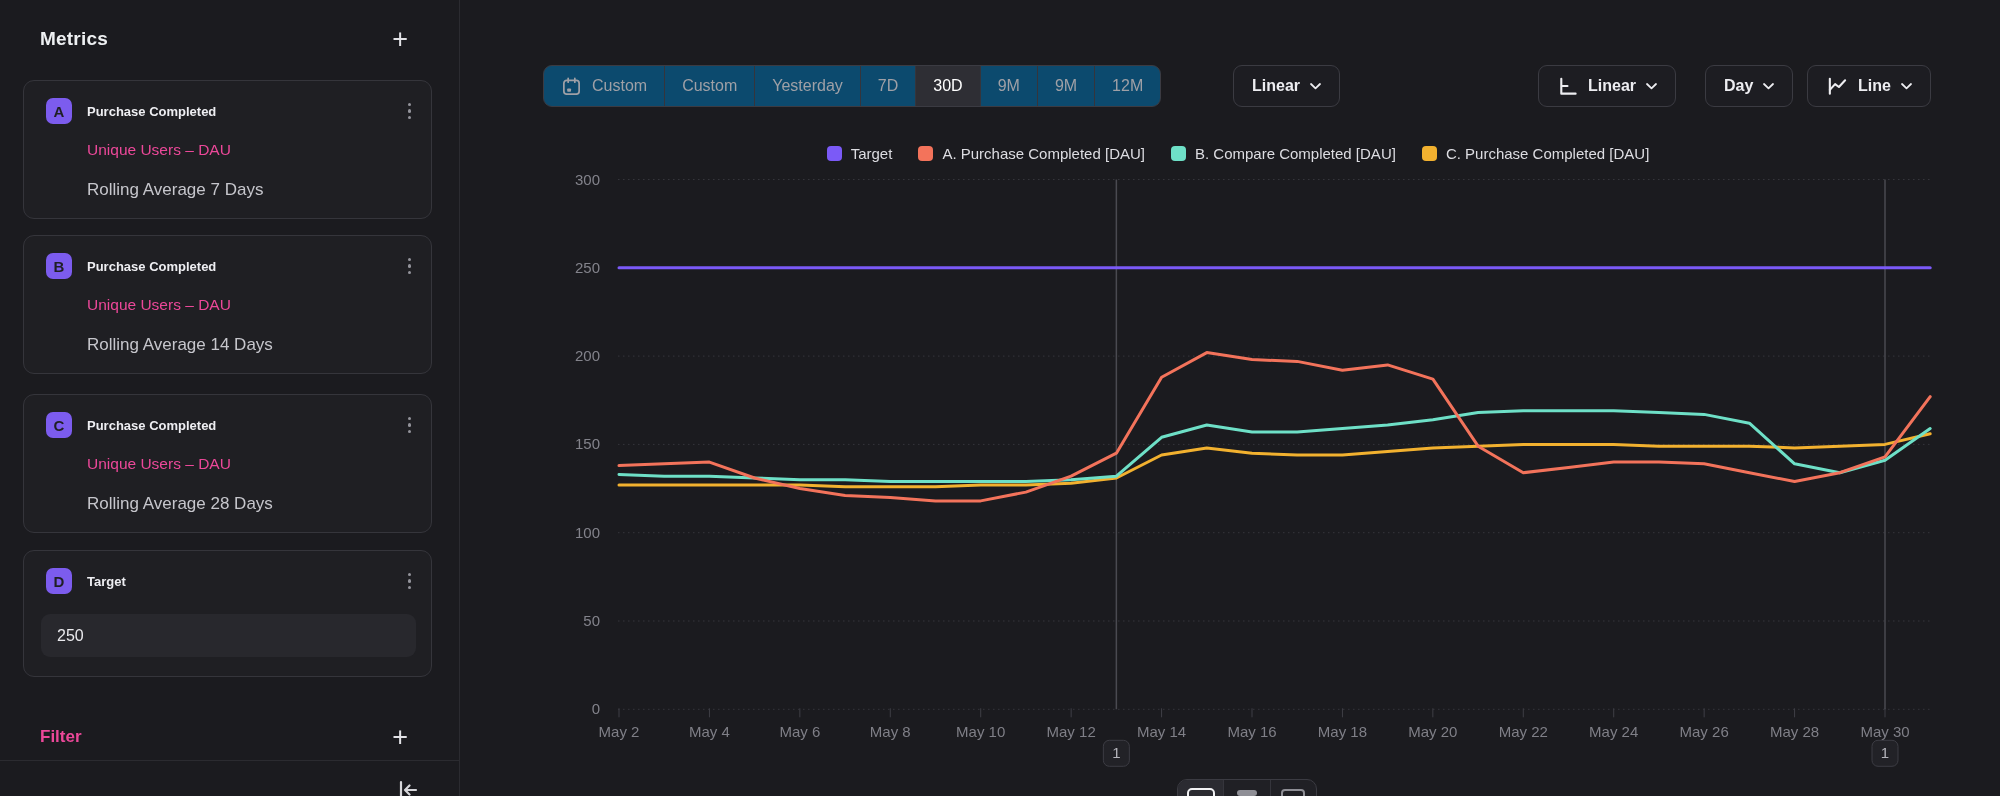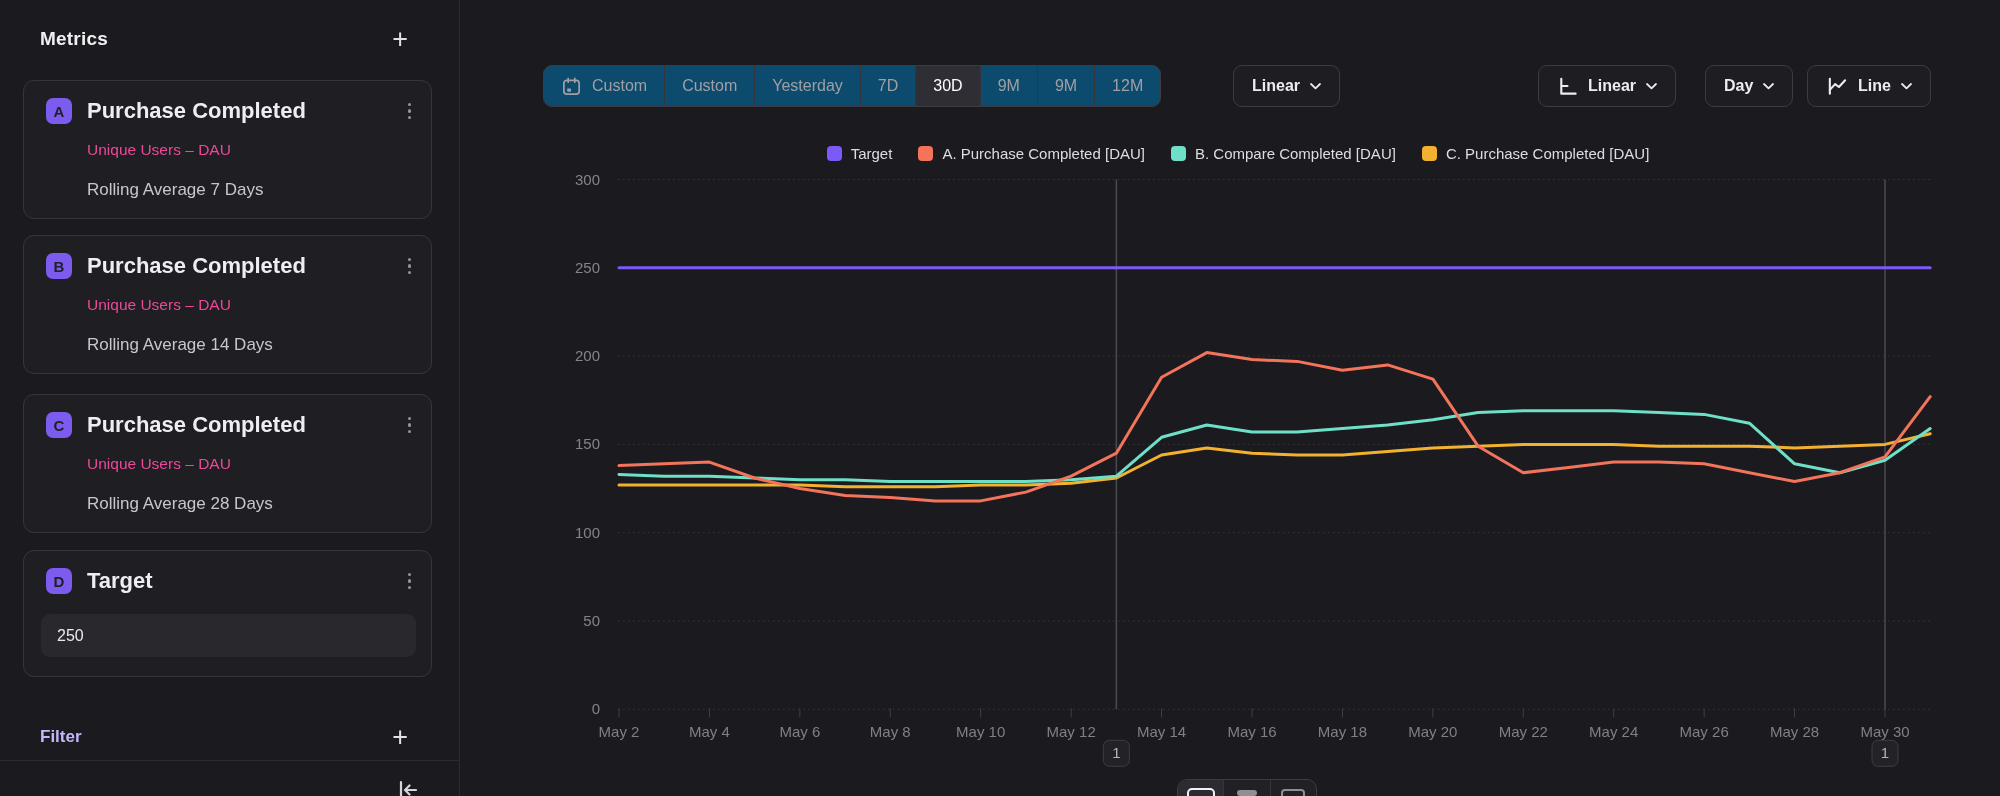--- a/index.html
+++ b/index.html
@@ -20,31 +20,31 @@
   .card{position:absolute;left:23px;width:409px;box-sizing:border-box;
     border:1px solid #35353b;border-radius:11px;background:#1f1f23}
   .card-a{top:80px;height:139px}
   .card-b{top:235px;height:139px}
   .card-c{top:394px;height:139px}
   .card-d{top:550px;height:127px}
   .card-row1{position:absolute;left:22px;right:16px;top:17px;height:26px;
     display:flex;align-items:center;gap:15px}
   .badge{width:26px;height:26px;border-radius:7px;background:#7c5cee;color:#1f1f24;
     font-size:15px;font-weight:700;display:flex;align-items:center;justify-content:center;flex:0 0 auto}
-  .card-title{font-size:22px;font-weight:700;color:#eeeef2}
+  .card-title{font-size:13px;font-weight:700;color:#eeeef2}
   .kebab{margin-left:auto;display:flex;flex-direction:column;gap:3px;padding:4px;cursor:pointer}
   .kebab i{width:3.5px;height:3.5px;border-radius:50%;background:#94949b;display:block}
   .card-line1{position:absolute;left:63px;top:60px;font-size:15.5px;color:#ec4899}
   .card-line2{position:absolute;left:63px;top:99px;font-size:17px;color:#c6c6cc}
   .target-input{position:absolute;left:17px;top:63px;width:375px;height:43px;box-sizing:border-box;
     background:#28282d;border:none;border-radius:9px;color:#eaeaee;font-size:16px;
     padding:0 0 0 16px;font-family:"Liberation Sans",sans-serif;outline:none}
   .filter-row{position:absolute;left:40px;top:722px;width:368px;height:30px;
     display:flex;justify-content:space-between;align-items:center}
-  .filter-row .ttl{font-size:17px;font-weight:700;color:#c4b5fd}
+  .filter-row .ttl{font-size:17px;font-weight:700;color:#ec4899}
   .h-divider{position:absolute;left:0;top:760px;width:459px;height:1px;background:#2b2b30}
   .collapse-btn{position:absolute;left:394px;top:776px;cursor:pointer}
 
   
   .range-group{position:absolute;left:543px;top:65px;height:42px;box-sizing:border-box;
     border:1px solid #3b3b42;border-radius:9px;display:flex;align-items:stretch;
     font-size:16px;color:#9fa0a6;overflow:hidden;background:#0c4a6e}
   .seg{display:flex;align-items:center;gap:10px;padding:0 17px;border-left:1px solid #35353c;cursor:pointer;white-space:nowrap}
   .seg:first-child{border-left:none}
   .seg.active{background:#2e2e34;color:#ffffff;font-weight:400}

